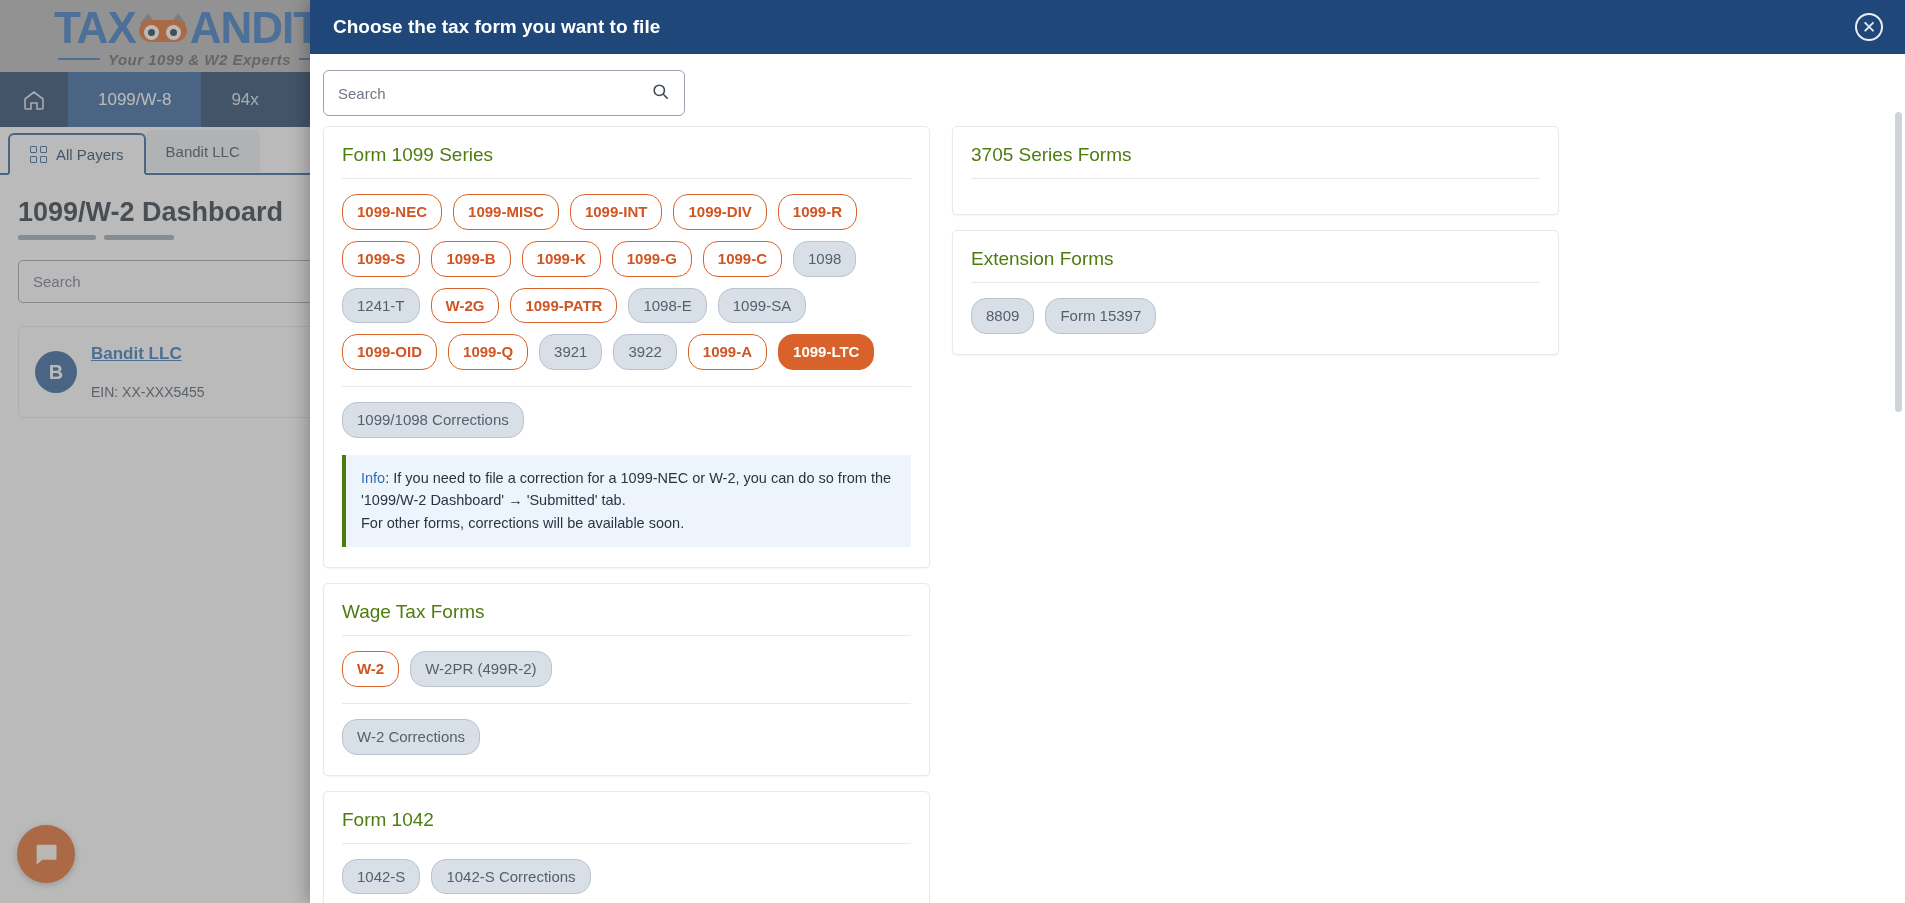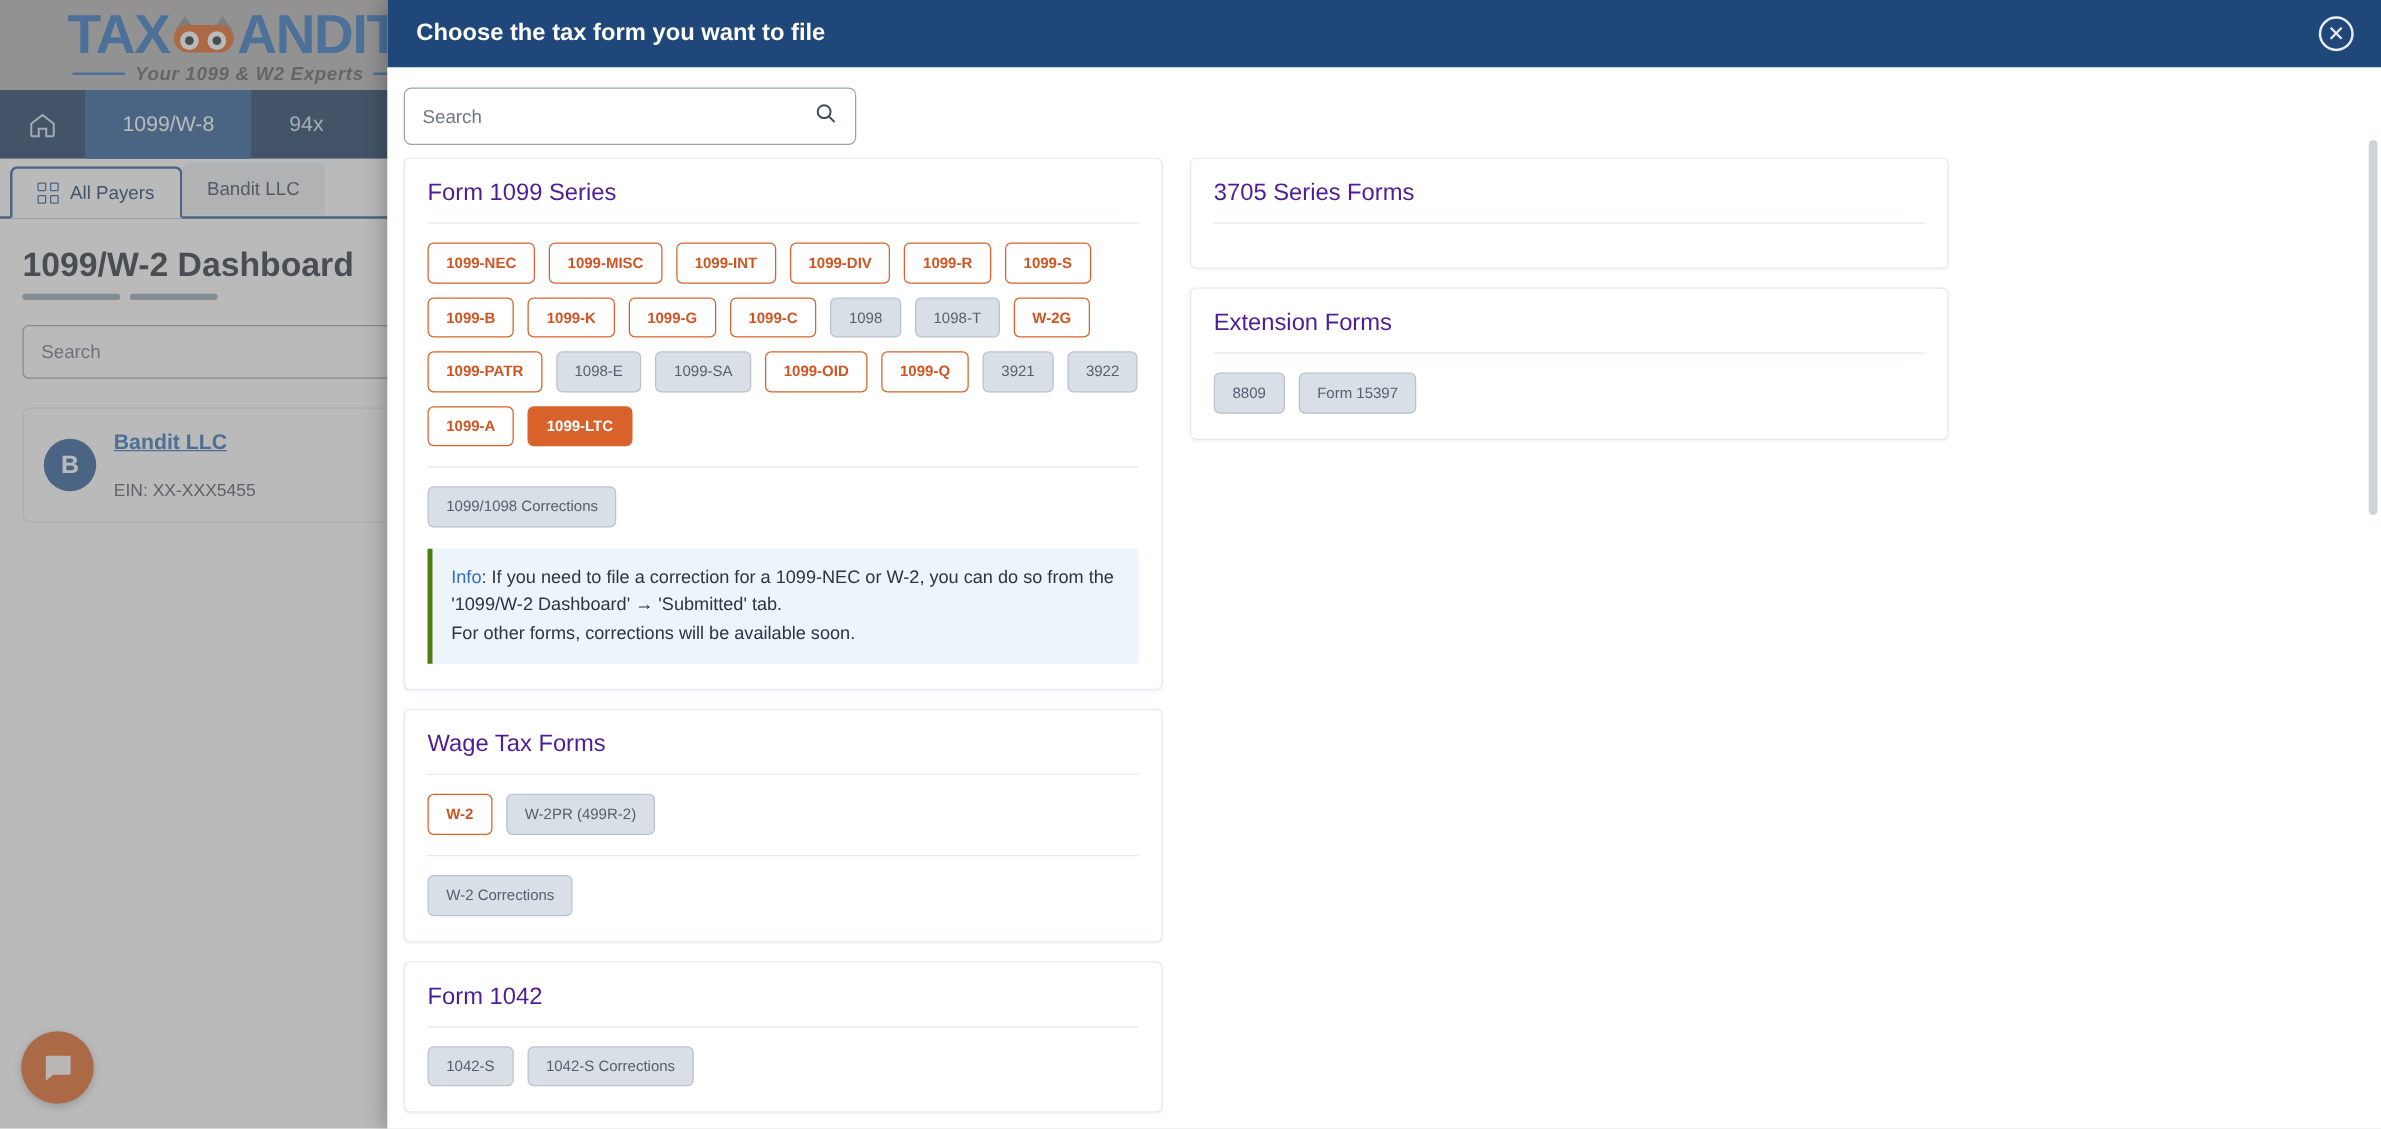--- a/index.html
+++ b/index.html
@@ -167,27 +167,27 @@
   .col { display: flex; flex-direction: column; gap: 15px; }
   .col-left { width: 607px; }
   .col-right { width: 607px; }
 
   .card {
     background: #fff; border: 1px solid #e6e9ed; border-radius: 5px;
     padding: 17px 18px 20px 18px;
     box-shadow: 0 1px 2px rgba(20,30,50,.05);
   }
   .card-title {
-    font-size: 19px; color: #4c1d95; font-weight: 400; margin-bottom: 12px;
+    font-size: 19px; color: #4d7c0f; font-weight: 400; margin-bottom: 12px;
   }
   .card-rule { height: 1px; background: #e4e9ef; margin-bottom: 15px; }
 
   .chipwrap { display: flex; flex-wrap: wrap; gap: 11px 11px; }
   .chip {
-    border-radius: 5px; font-size: 12px; font-weight: 700;
+    border-radius: 15px; font-size: 15px; font-weight: 700;
     padding: 9px 14px; cursor: pointer; white-space: nowrap;
     line-height: 1.05; text-align: center;
   }
   .chip.active {
     border: 1px solid #d9622a; color: #cf5523; background: #fff;
   }
   .chip.selected {
     border: 1px solid #d9622a; background: #d9622a; color: #fff;
   }
   .chip.disabled {
@@ -330,21 +330,21 @@
             <div class="chip active">1099-MISC</div>
             <div class="chip active">1099-INT</div>
             <div class="chip active">1099-DIV</div>
             <div class="chip active">1099-R</div>
             <div class="chip active">1099-S</div>
             <div class="chip active">1099-B</div>
             <div class="chip active">1099-K</div>
             <div class="chip active">1099-G</div>
             <div class="chip active">1099-C</div>
             <div class="chip disabled">1098</div>
-            <div class="chip disabled">1098-T</div>
+            <div class="chip disabled">1241-T</div>
             <div class="chip active">W-2G</div>
             <div class="chip active">1099-PATR</div>
             <div class="chip disabled">1098-E</div>
             <div class="chip disabled">1099-SA</div>
             <div class="chip active">1099-OID</div>
             <div class="chip active">1099-Q</div>
             <div class="chip disabled">3921</div>
             <div class="chip disabled">3922</div>
             <div class="chip active">1099-A</div>
             <div class="chip selected">1099-LTC</div>

